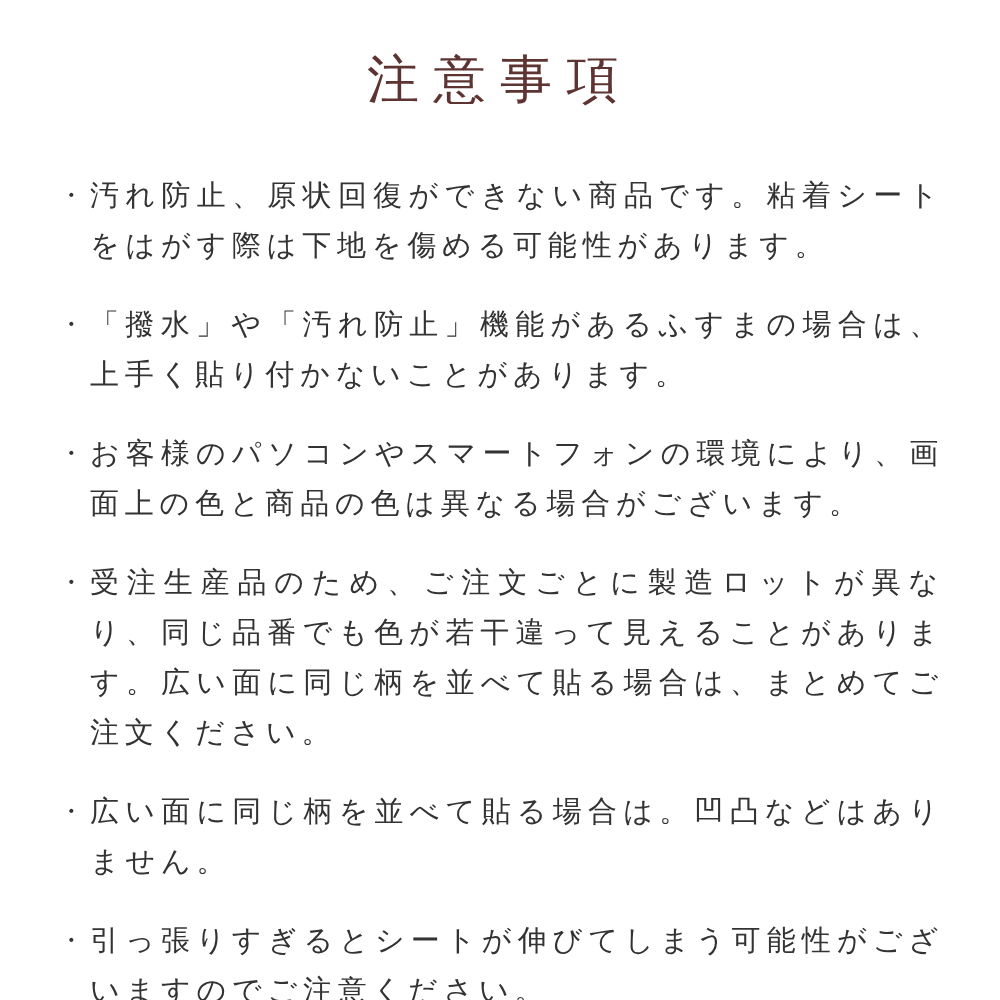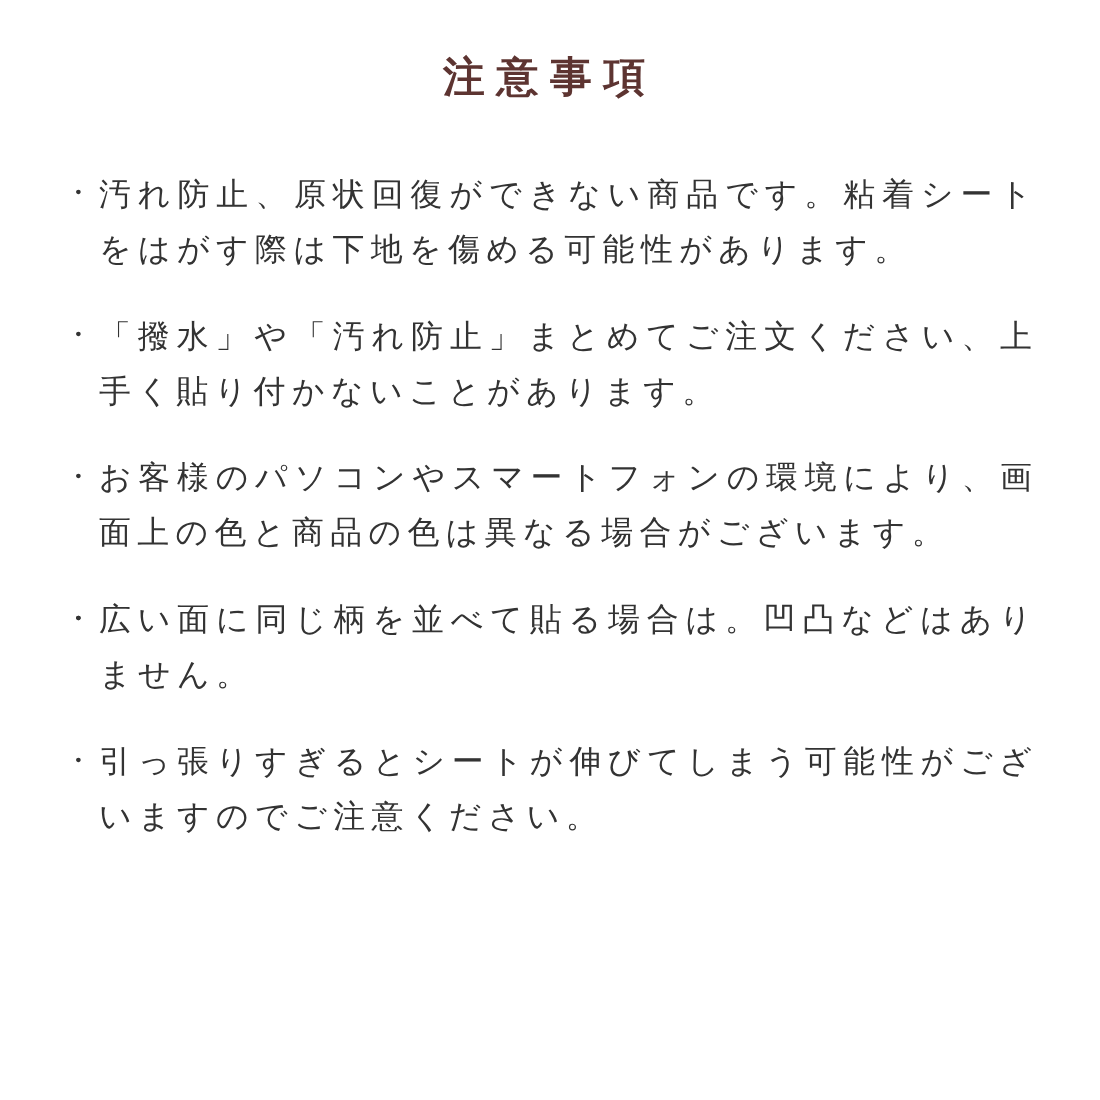--- a/index.html
+++ b/index.html
@@ -14,22 +14,22 @@
     font-family: "DejaVu Sans", "Liberation Sans", sans-serif;
   }
   .page {
     width: 1000px;
     height: 1000px;
     box-sizing: border-box;
   }
   .title {
     margin: 46px 0 0 0;
     text-align: center;
-    font-size: 38px;
-    font-weight: 700;
+    font-size: 52px;
+    font-weight: 400;
     line-height: 1.3;
     letter-spacing: 0.28em;
     color: #5d3431;
   }
   .notes {
     list-style: none;
     margin: 56px 56px 0 62px;
     padding: 0;
     color: #333333;
     font-size: 29px;
@@ -60,30 +60,31 @@
 
   <ul class="notes">
 
     <li class="note">
       <span class="bullet">・</span>
       <span class="note-text">汚れ防止、原状回復ができない商品です。粘着シートをはがす際は下地を傷める可能性があります。</span>
     </li>
 
     <li class="note">
       <span class="bullet">・</span>
-      <span class="note-text">「撥水」や「汚れ防止」まとめてご注文ください、上手く貼り付かないことがあります。</span>
+      <span class="note-text">「撥水」や「汚れ防止」機能があるふすまの場合は、上手く貼り付かないことがあります。</span>
     </li>
 
     <li class="note">
       <span class="bullet">・</span>
       <span class="note-text">お客様のパソコンやスマートフォンの環境により、画面上の色と商品の色は異なる場合がございます。</span>
     </li>
 
     <li class="note">
       <span class="bullet">・</span>
+      <span class="note-text">受注生産品のため、ご注文ごとに製造ロットが異なり、同じ品番でも色が若干違って見えることがあります。広い面に同じ柄を並べて貼る場合は、まとめてご注文ください。</span>
     </li>
 
     <li class="note">
       <span class="bullet">・</span>
       <span class="note-text">広い面に同じ柄を並べて貼る場合は。凹凸などはありません。</span>
     </li>
 
     <li class="note">
       <span class="bullet">・</span>
       <span class="note-text">引っ張りすぎるとシートが伸びてしまう可能性がございますのでご注意ください。</span>

